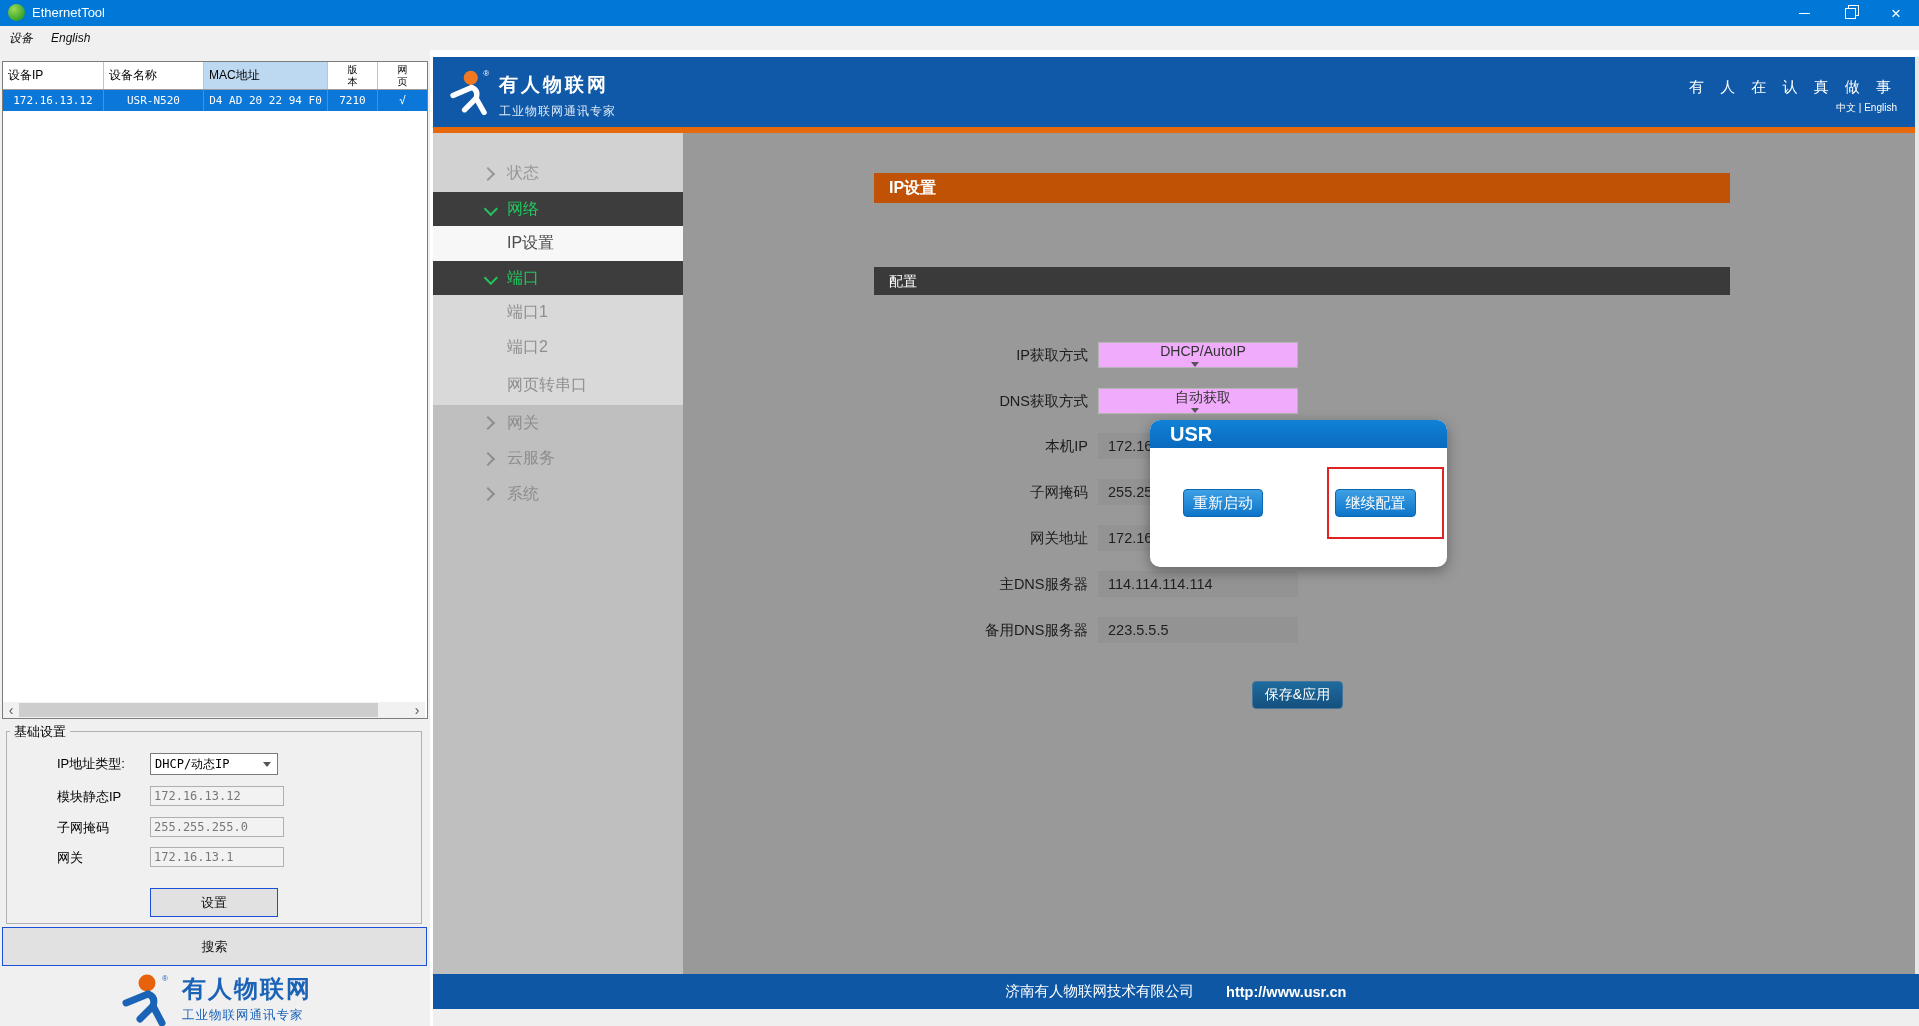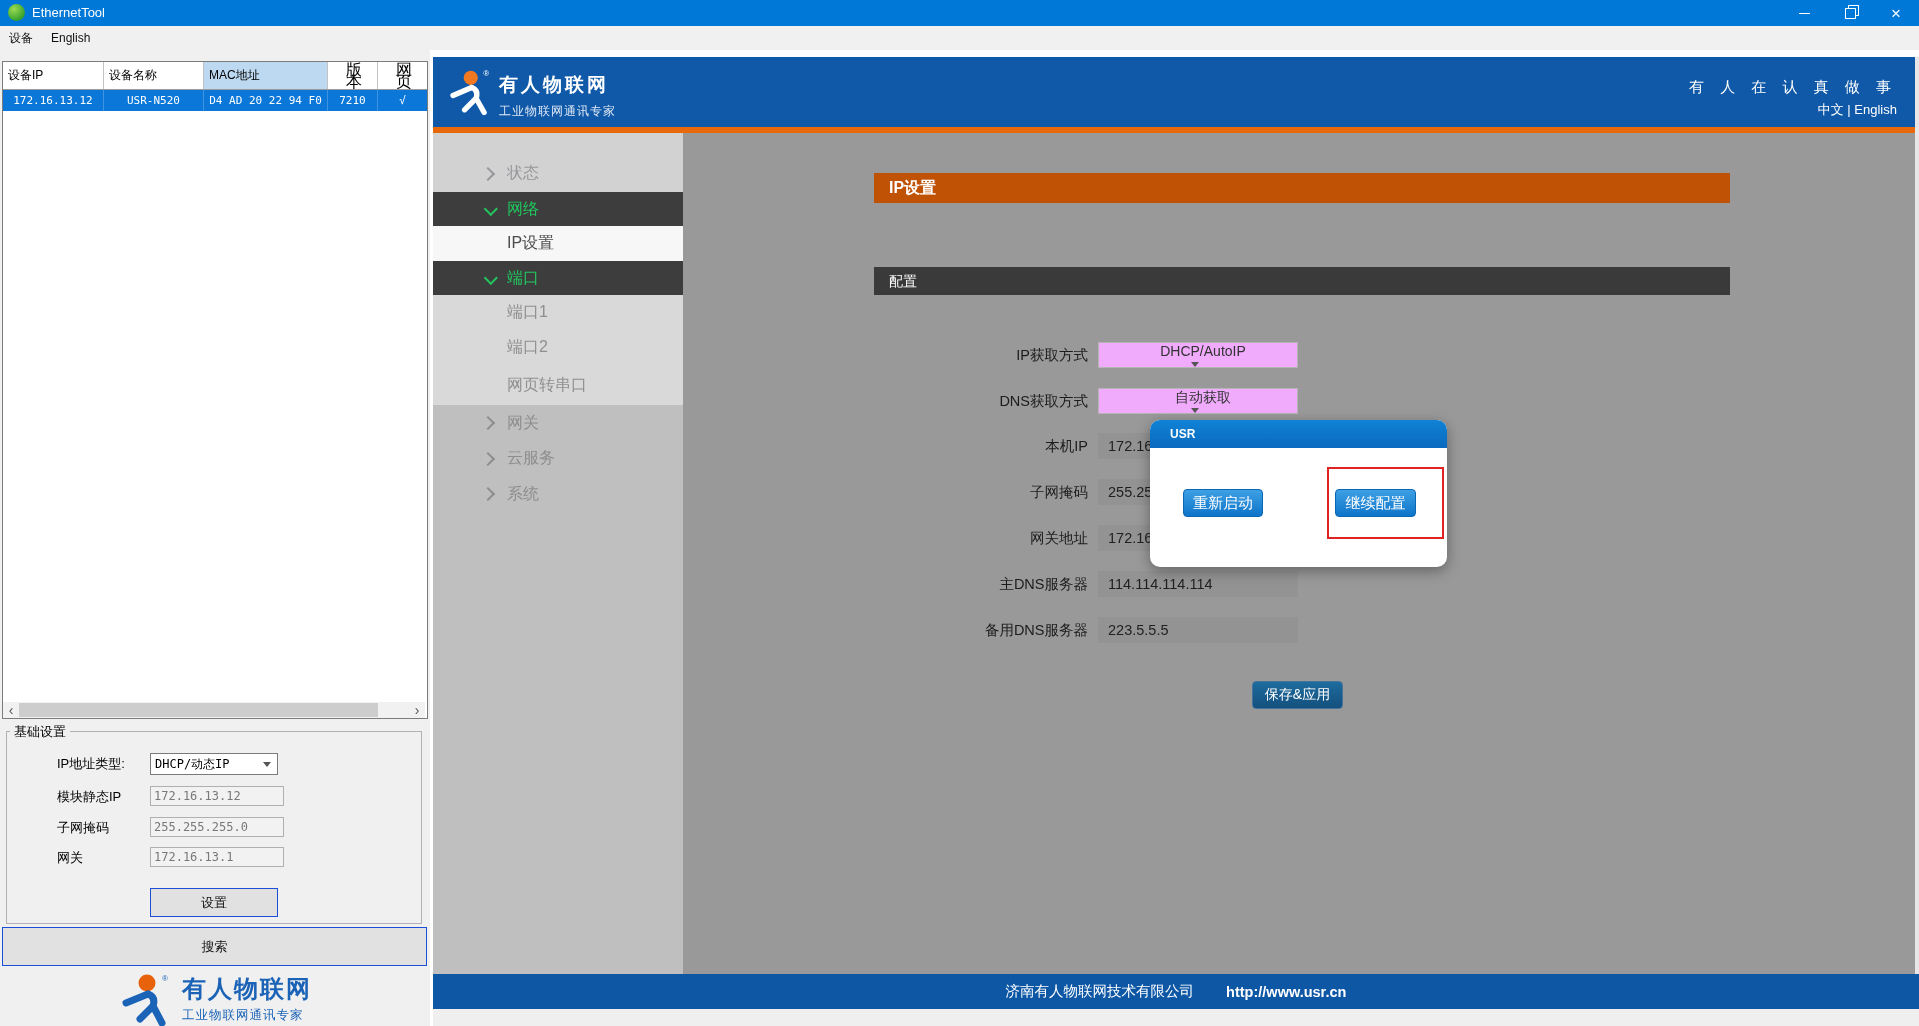--- a/index.html
+++ b/index.html
@@ -10,29 +10,29 @@
   
   #titlebar{left:0;top:0;width:1919px;height:26px;background:#0078d7;color:#fff;}
   #app-icon{left:8px;top:4px;width:17px;height:17px;border-radius:50%;
             background:radial-gradient(circle at 35% 30%,#9ada52,#39a32e 70%,#1f7d1f);}
   #app-title{left:32px;top:5px;font-size:13px;color:#fff;}
   .winbtn{top:0;width:46px;height:26px;display:flex;align-items:center;justify-content:center;}
   #btn-min{left:1781px;} #btn-max{left:1827px;} #btn-close{left:1873px;}
   #btn-min i{display:block;width:11px;height:1px;background:#fff;}
   #btn-max i{display:block;width:9px;height:9px;border:1px solid #fff;box-shadow:3px -3px 0 -1px #0078d7,3px -3px 0 0 #fff;}
   #btn-close span{font-size:17px;line-height:17px;color:#fff;}
-  #menubar{left:0;top:26px;width:1919px;height:24px;background:#f0f0f0;display:flex;align-items:center;font-size:12px;color:#111;}
+  #menubar{left:0;top:26px;width:1919px;height:24px;background:#f0f0f0;display:flex;align-items:center;font-size:12px;color:#111;font-style:italic;}
   .menu-item{padding:0 9px;height:100%;display:flex;align-items:center;}
 
   
   #device-table{left:2px;top:61px;width:424px;height:656px;background:#fff;border:1px solid #7c7c7c;}
   .dt-header{display:flex;height:27px;border-bottom:1px solid #9c9c9c;background:#fff;}
   .dt-hcell{border-right:1px solid #c3c3c3;font-size:12px;color:#000;display:flex;align-items:center;padding-left:5px;box-sizing:border-box;}
   .dt-hcell.vert{justify-content:center;padding-left:0;}
-  .dt-hcell.vert span{width:13px;font-size:16px;line-height:12px;word-break:break-all;text-align:center;}
+  .dt-hcell.vert span{width:13px;font-size:10px;line-height:12px;word-break:break-all;text-align:center;}
   .dt-hcell.sorted{background:#bdd9f1;}
   .dt-row{display:flex;height:21px;background:#0a77d9;color:#fff;}
   .dt-cell{border-right:1px solid rgba(255,255,255,.22);font-family:"DejaVu Sans Mono","Liberation Mono",monospace;
            font-size:11px;display:flex;align-items:center;justify-content:center;box-sizing:border-box;}
   .c0{width:101px;} .c1{width:100px;} .c2{width:124px;} .c3{width:50px;} .c4{flex:1;border-right:none;}
   #dt-scroll{left:0;bottom:0;width:422px;height:16px;background:#f1f1f1;position:absolute;}
   .sb-arrow{top:0;width:16px;height:16px;display:flex;align-items:center;justify-content:center;color:#555;font-size:14px;line-height:14px;}
   #sb-thumb{left:16px;top:1px;width:359px;height:14px;background:#cdcdcd;}
 
   
@@ -55,21 +55,21 @@
   #left-logo .tag{font-size:12.5px;letter-spacing:1px;margin-top:2px;}
 
   
   #web{left:430px;top:50px;width:1489px;height:976px;background:#fff;}
   #web-header{left:3px;right:4px;top:7px;height:70px;background:#0f59a8;}
   #usr-logo{left:12px;top:11px;}
   #web-brand{left:66px;top:15px;color:#fff;}
   #web-brand .b1{font-size:19px;font-weight:bold;letter-spacing:3px;}
   #web-brand .b2{font-size:12px;color:#dfe8f6;margin-top:5px;letter-spacing:1px;}
   #slogan{right:18px;top:21px;color:#fff;font-size:15px;letter-spacing:6px;}
-  #lang{right:18px;top:44px;color:#fff;font-size:13px;}
+  #lang{right:18px;top:44px;color:#fff;font-size:10px;}
   #orange-bar{left:3px;right:4px;top:77px;height:6px;background:#e8690b;}
   #right-strip{right:0;top:7px;width:4px;height:917px;background:#e7e7e7;}
 
   #web-body{left:3px;right:4px;top:83px;height:841px;background:#999;}
   #sidebar{left:0;top:0;bottom:0;width:250px;background:#bfbfbf;overflow:hidden;}
   .nav-pad{height:22px;background:#d2d2d2;}
   .nav-i{display:flex;align-items:center;padding-left:50px;font-size:16px;}
   .nav-i .chev{width:8px;height:8px;border:0 solid currentColor;border-top-width:2px;border-right-width:2px;margin-right:14px;flex:0 0 auto;}
   .chev.r{transform:rotate(45deg);}
   .chev.d{transform:rotate(135deg) translate(-2px,-2px);}
@@ -92,21 +92,21 @@
   .wf-ro{left:415px;width:200px;height:26px;background:#939393;color:#1f1f1f;font-size:14.5px;line-height:26px;padding-left:10px;box-sizing:border-box;}
   #btn-save{left:569px;top:548px;width:91px;height:28px;border-radius:4px;color:#fff;font-size:14px;
             background:linear-gradient(180deg,#1e6b9e,#14507e);border:1px solid #44749c;
             display:flex;align-items:center;justify-content:center;box-sizing:border-box;}
 
   
   #modal{left:467px;top:287px;width:297px;height:147px;background:#fff;border-radius:10px;
          box-shadow:0 4px 14px rgba(0,0,0,.35);z-index:5;}
   #modal-title{left:0;top:0;right:0;height:28px;border-radius:10px 10px 0 0;
                background:linear-gradient(180deg,#1082d6,#0a6abe);color:#fff;font-weight:bold;
-               font-size:12px;line-height:28px;padding-left:20px;}
+               font-size:20px;line-height:28px;padding-left:20px;}
   .mbtn{top:69px;height:28px;border-radius:4px;color:#fff;font-size:15px;
         background:linear-gradient(180deg,#3ea0e4,#0d74c9);border:1px solid #0a67b4;
         display:flex;align-items:center;justify-content:center;box-sizing:border-box;}
   #mbtn-restart{left:33px;width:80px;}
   #mbtn-continue{left:185px;width:81px;}
   #red-box{left:177px;top:47px;width:113px;height:68px;border:2px solid #e02222;z-index:6;}
 
   #web-footer{left:3px;right:0;bottom:17px;height:35px;background:#0d57a5;color:#fff;
               display:flex;align-items:center;justify-content:center;gap:32px;font-size:14.5px;}
   #web-bottom-strip{left:3px;right:0;bottom:0;height:17px;background:#efefef;}

